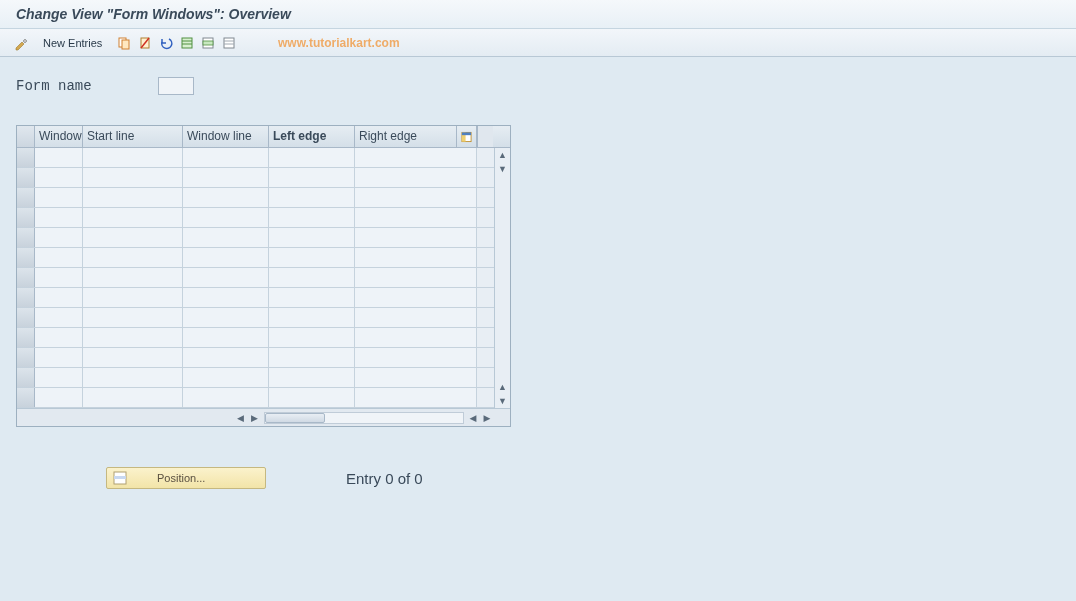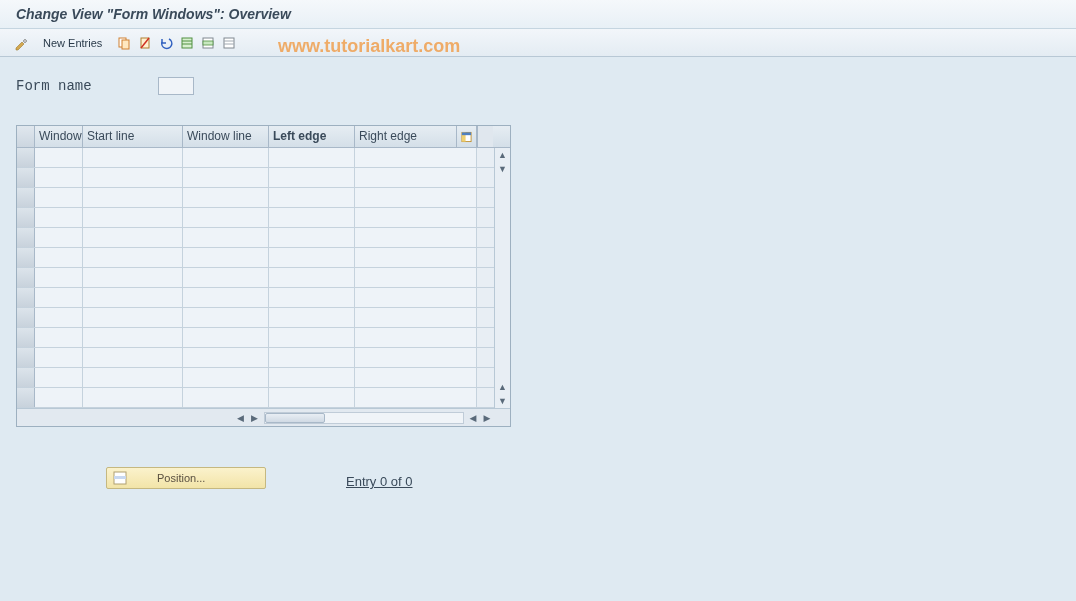--- a/index.html
+++ b/index.html
@@ -46,21 +46,21 @@
       margin-right: 6px;
       font-size: 11px;
       color: #2a3a4a;
       cursor: pointer;
       padding: 2px 4px;
     }
     .watermark {
       position: absolute;
       left: 278px;
       top: 36px;
-      font-size: 18px;
+      font-size: 12px;
       font-weight: bold;
       color: #f0a050;
       opacity: 0.85;
       font-family: Arial, sans-serif;
       pointer-events: none;
     }
     .content {
       padding: 20px 16px;
     }
     .form-row {
@@ -206,21 +206,21 @@
       top: 0;
       width: 60px;
       height: 100%;
       background: linear-gradient(to bottom, #e8eef4, #d0dae4);
       border: 1px solid #a8b8c8;
       border-radius: 2px;
     }
     .bottom-bar {
       margin-top: 40px;
       display: flex;
-      align-items: flex-end;
+      align-items: center;
       gap: 80px;
       padding-left: 90px;
     }
     .position-btn {
       width: 160px;
       height: 22px;
       background: linear-gradient(to bottom, #fbf2cc, #f2e4a8);
       border: 1px solid #c5b880;
       border-radius: 2px;
       display: flex;
@@ -231,23 +231,22 @@
       font-size: 11px;
       gap: 30px;
     }
     .position-btn-icon {
       width: 14px;
       height: 14px;
       display: inline-flex;
       font-size: 11px;
     }
     .entry-text {
-      font-size: 13px;
+      font-size: 15px;
       color: #3a4a5a;
-      text-decoration: underline;
     }
     .config-icon-svg {
       display: inline-block;
     }
   </style>
 </head>
 <body>
 
 <div class="title-bar">
   <span class="title-text">Change View "Form Windows": Overview</span>

